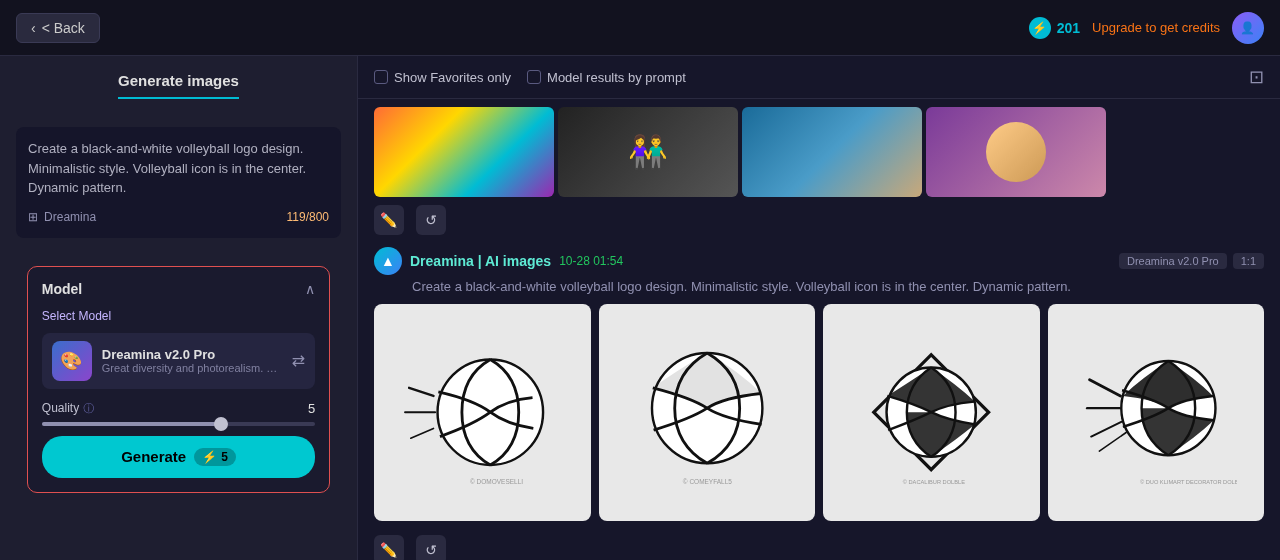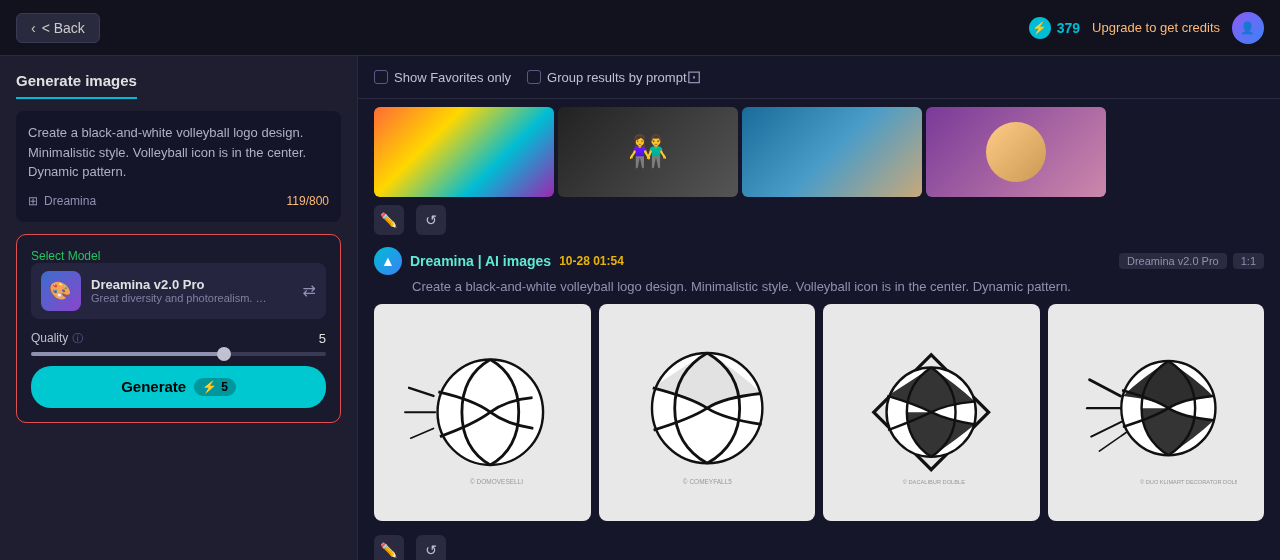--- a/index.html
+++ b/index.html
@@ -56,21 +56,21 @@
       border-radius: 50%;
       background: #00bcd4;
       display: flex;
       align-items: center;
       justify-content: center;
       color: #000;
       font-size: 12px;
       font-weight: 700;
     }
     .upgrade-btn {
-      color: #fdba74;
+      color: #f97316;
       font-size: 13px;
       cursor: pointer;
       text-decoration: none;
     }
     .avatar {
       width: 32px;
       height: 32px;
       border-radius: 50%;
       background: linear-gradient(135deg, #8B5CF6, #3B82F6);
       overflow: hidden;
@@ -90,21 +90,22 @@
 
     
     .left-panel {
       width: 358px;
       background: #1e1e30;
       border-right: 1px solid #2a2a40;
       display: flex;
       flex-direction: column;
       flex-shrink: 0;
       padding: 16px;
-      gap: 12px;
+      gap: 28px;
+      align-items: center;
     }
     .panel-title {
       font-size: 15px;
       font-weight: 600;
       color: #e0e0e0;
       padding-bottom: 8px;
       border-bottom: 2px solid #00bcd4;
       display: inline-block;
     }
     .prompt-box {
@@ -154,21 +155,22 @@
       font-size: 14px;
       font-weight: 600;
       color: #e0e0e0;
     }
     .chevron-icon {
       color: #9090b0;
       font-size: 14px;
     }
     .select-model-label {
       font-size: 12px;
-      color: #22c55e;
+      color: #c4b5fd;
+      margin-bottom: 10px;
     }
     .model-card {
       display: flex;
       align-items: center;
       gap: 10px;
       background: #252540;
       border-radius: 8px;
       padding: 8px 10px;
       margin-bottom: 12px;
     }
@@ -292,21 +294,21 @@
       background: #16162a;
       display: flex;
       flex-direction: column;
       overflow: hidden;
     }
 
     
     .right-top-bar {
       display: flex;
       align-items: center;
-      justify-content: flex-start;
+      justify-content: space-between;
       padding: 10px 16px;
       border-bottom: 1px solid #2a2a40;
       flex-shrink: 0;
     }
     .filters-left {
       display: flex;
       align-items: center;
       gap: 16px;
     }
     .filter-item {
@@ -390,22 +392,21 @@
       color: white;
       font-size: 14px;
     }
     .ai-title {
       font-size: 14px;
       font-weight: 600;
       color: #5eead4;
     }
     .ai-timestamp {
       font-size: 12px;
-      color: #eab308;
-      font-weight: bold;
+      color: #22c55e;
     }
     .ai-prompt-text {
       font-size: 13px;
       color: #9090b0;
       margin-bottom: 4px;
     }
     .ai-badges {
       display: flex;
       gap: 6px;
       margin-left: auto;
@@ -458,21 +459,21 @@
 <body>
 
 <div class="top-bar">
   <button class="back-btn">
     <span>‹</span>
     <span>&lt; Back</span>
   </button>
   <div class="top-right">
     <div class="credits-badge">
       <div class="credits-icon">⚡</div>
-      <span>379</span>
+      <span>201</span>
     </div>
     <a class="upgrade-btn">Upgrade to get credits</a>
     <div class="avatar">👤</div>
   </div>
 </div>
 
 <div class="main">
 
   <div class="left-panel">
     <div>
@@ -484,20 +485,24 @@
       <div class="prompt-footer">
         <button class="reference-btn">
           <span>⊞</span>
           <span>Dreamina</span>
         </button>
         <span class="char-count">119/800</span>
       </div>
     </div>
 
     <div class="model-section">
+      <div class="section-header">
+        <span class="section-title">Model</span>
+        <span class="chevron-icon">∧</span>
+      </div>
 
       <div class="select-model-label">Select Model</div>
 
       <div class="model-card">
         <div class="model-thumb">🎨</div>
         <div class="model-info">
           <div class="model-name">Dreamina v2.0 Pro</div>
           <div class="model-desc">Great diversity and photorealism. Of...</div>
         </div>
         <span class="model-settings-icon">⇄</span>
@@ -529,21 +534,21 @@
   <div class="right-panel">
 
     <div class="right-top-bar">
       <div class="filters-left">
         <div class="filter-item">
           <div class="checkbox"></div>
           <span>Show Favorites only</span>
         </div>
         <div class="filter-item">
           <div class="checkbox"></div>
-          <span>Group results by prompt</span>
+          <span>Model results by prompt</span>
         </div>
       </div>
       <span class="save-icon">⊡</span>
     </div>
 
     <div class="thumb-strip">
       <div class="thumb-item thumb-gradient-1"></div>
       <div class="thumb-item thumb-gradient-2" style="display:flex;align-items:center;justify-content:center;color:#666;font-size:32px;">👫</div>
       <div class="thumb-item thumb-gradient-3"></div>
       <div class="thumb-item thumb-gradient-4" style="display:flex;align-items:center;justify-content:center;">

